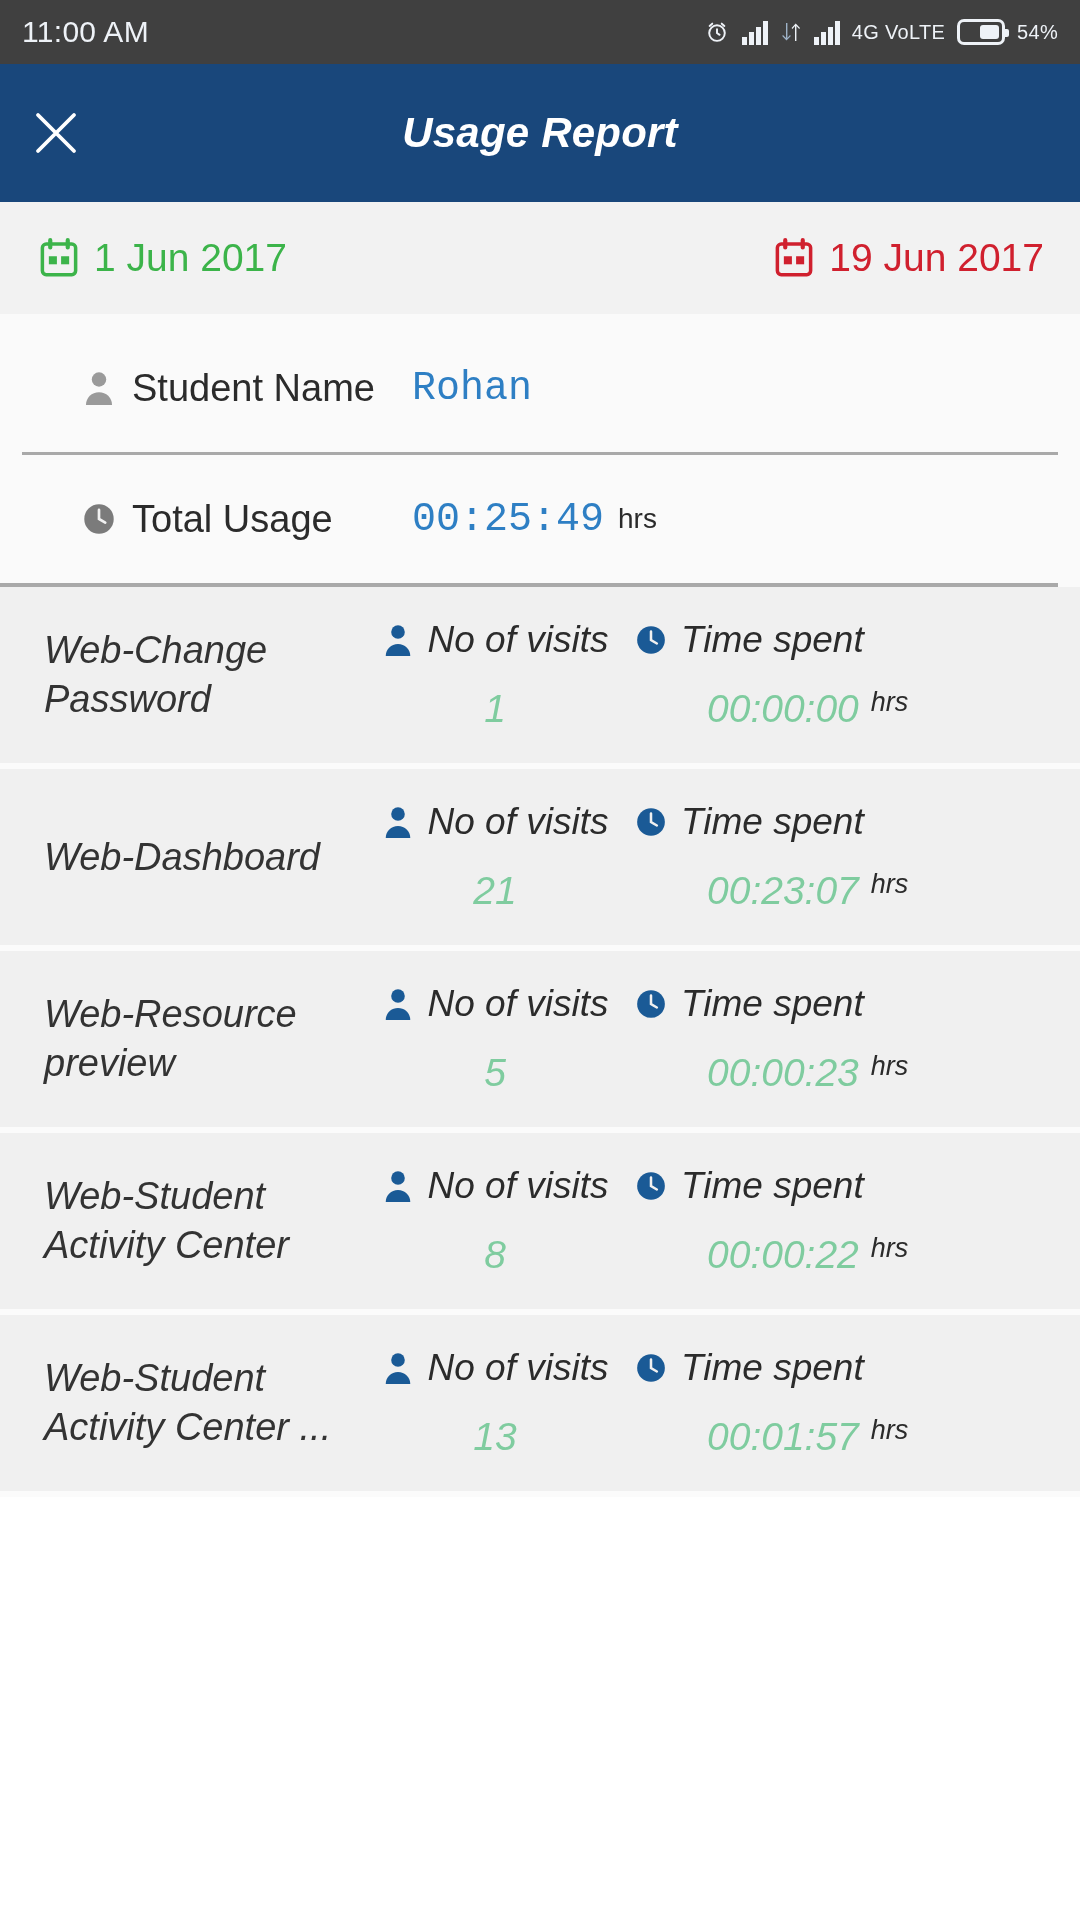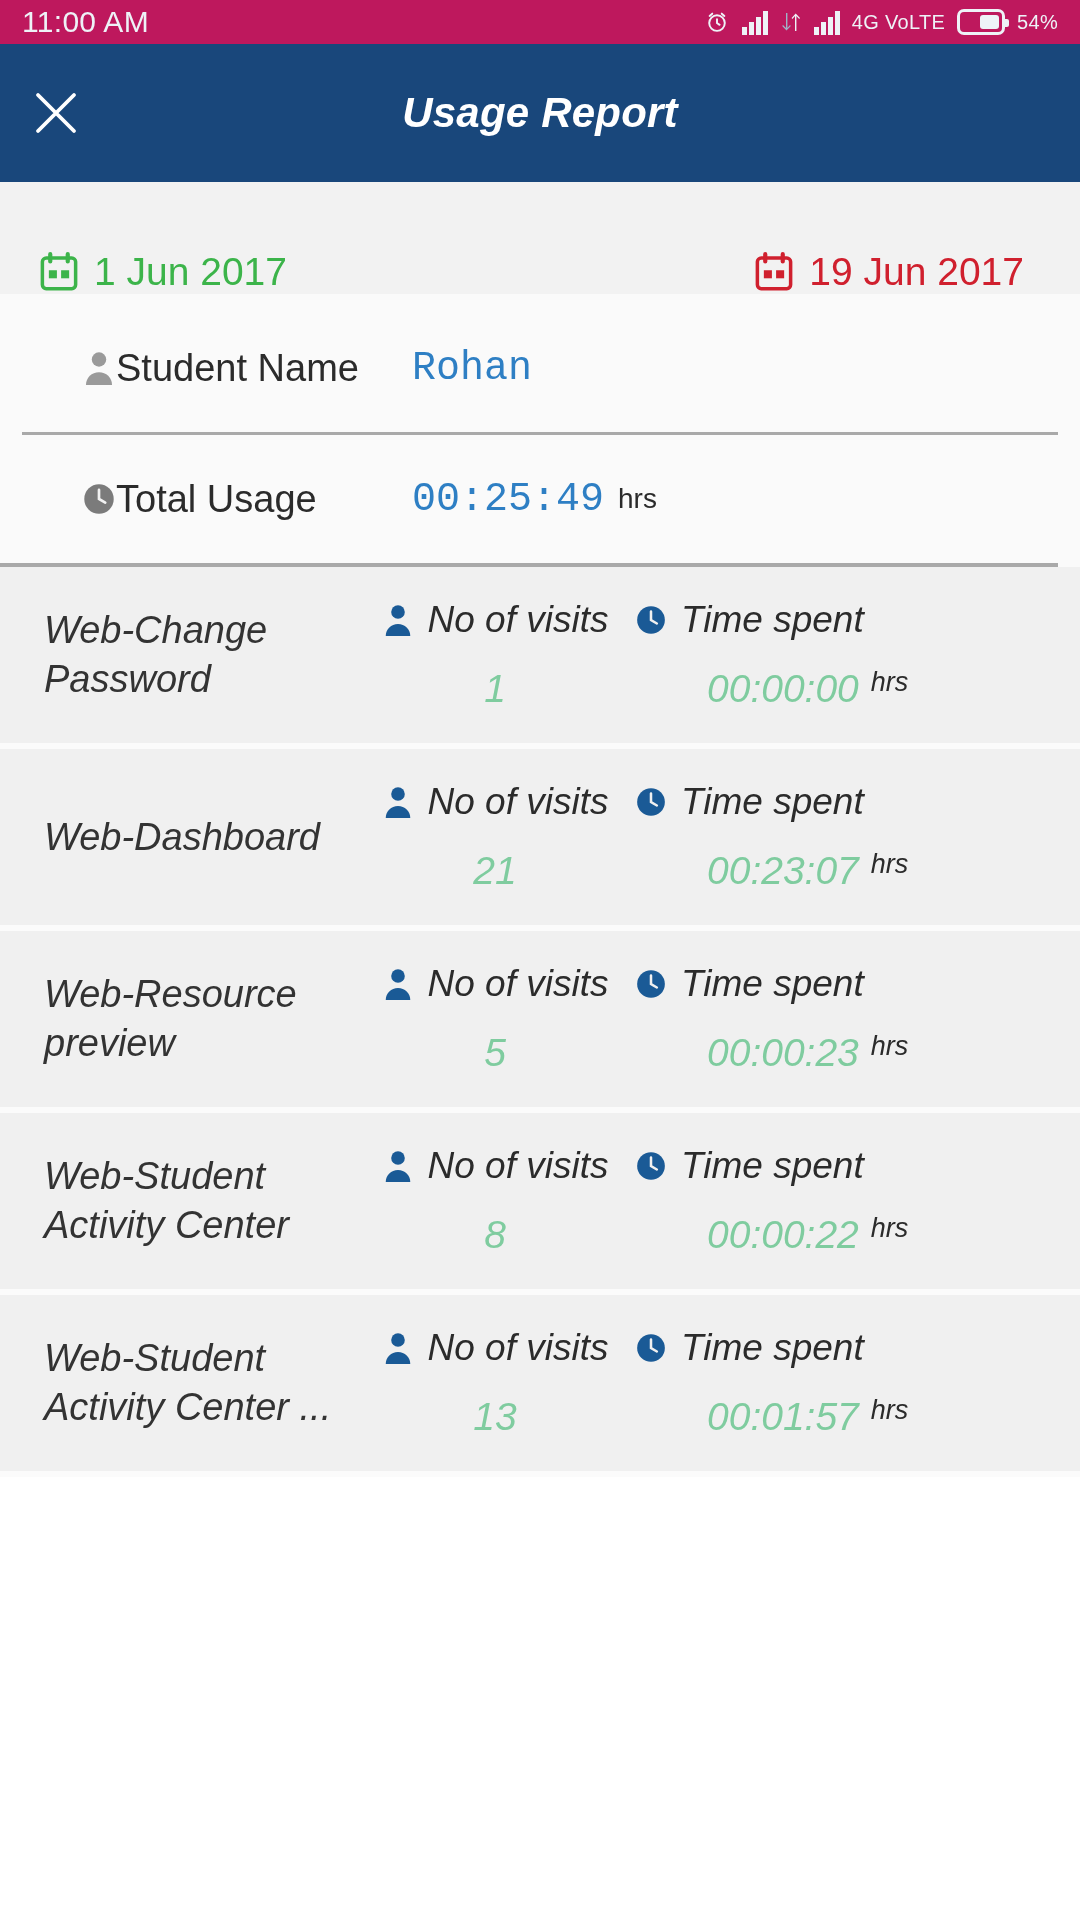--- a/index.html
+++ b/index.html
@@ -10,22 +10,22 @@
   body {
     width: 1080px;
     height: 1920px;
     font-family: "Liberation Sans", sans-serif;
     overflow: hidden;
     position: relative;
   }
 
   
   .status-bar {
-    height: 44px;
-    background: #be185d;
+    height: 64px;
+    background: #404040;
     color: #e8eef5;
     display: flex;
     align-items: center;
     justify-content: space-between;
     padding: 6px 22px;
     box-sizing: border-box;
   }
   .status-time {
     font-size: 30px;
     letter-spacing: 0.3px;
@@ -117,23 +117,23 @@
     font-size: 42px;
     font-weight: bold;
     letter-spacing: 0.2px;
   }
 
   
   .date-strip {
     height: 112px;
     background: #f2f2f2;
     display: flex;
-    align-items: flex-end;
+    align-items: center;
     justify-content: space-between;
-    padding: 0 56px 0 38px;
+    padding: 0 36px 0 38px;
     box-sizing: border-box;
   }
   .date-chip {
     display: flex;
     align-items: center;
     gap: 14px;
     cursor: pointer;
   }
   .date-chip .txt { font-size: 39px; }
   .date-from .txt { color: #3cb44a; }
@@ -148,20 +148,21 @@
   .info-row {
     display: flex;
     align-items: center;
     height: 128px;
     padding-left: 82px;
     box-sizing: border-box;
   }
   .info-label {
     display: flex;
     align-items: center;
+    gap: 16px;
     width: 330px;
     font-size: 38px;
     color: #2b2b2b;
     text-align: center;
   }
   .info-label .glyph { width: 34px; height: 38px; display: block; }
   .info-value {
     font-size: 40px;
     color: #2e7fc4;
     font-family: Liberation Mono, monospace;

